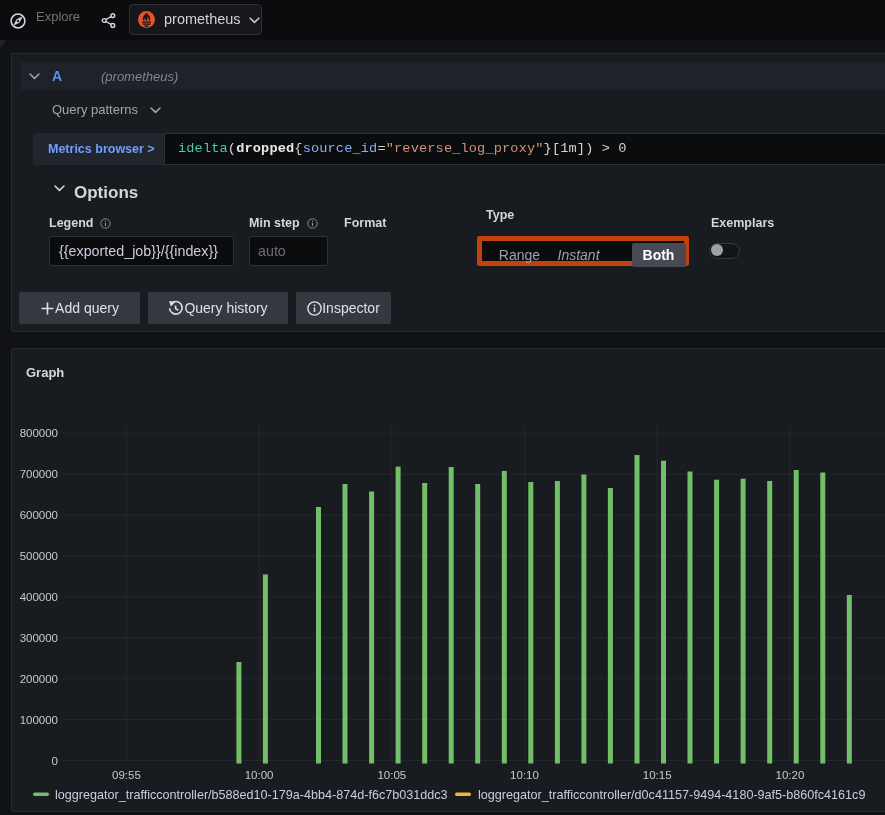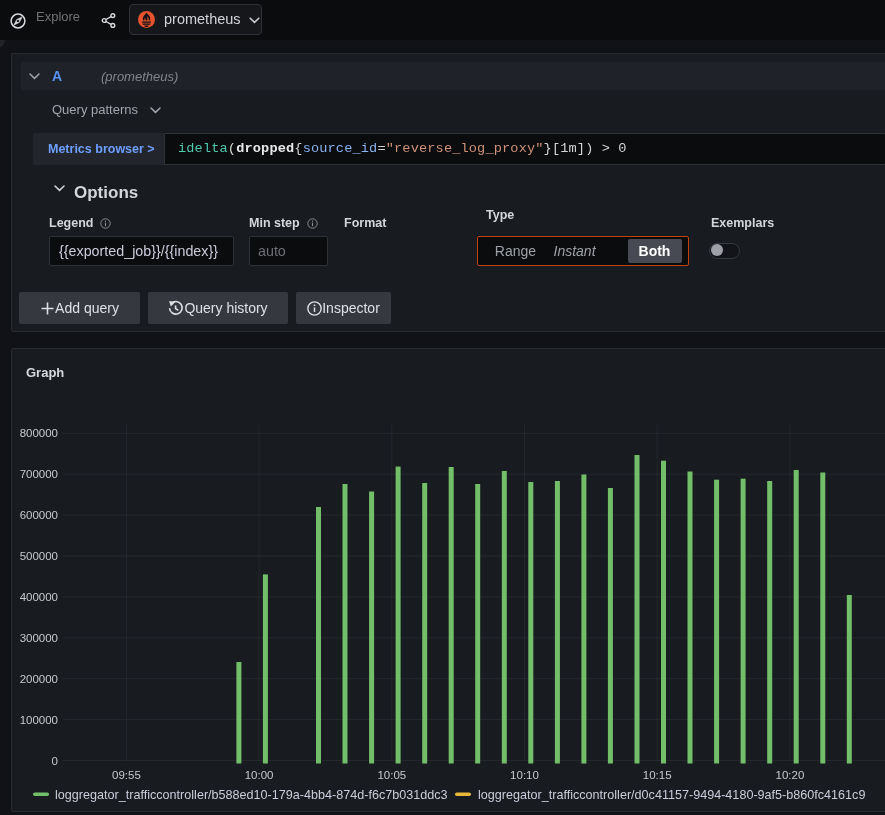--- a/index.html
+++ b/index.html
@@ -98,21 +98,21 @@
   <div class="abs lbl" style="left:466px;top:154px;margin-left:8px;">Type</div>
   <div class="abs lbl" style="left:699px;top:162px;">Exemplars</div>
 
   <div class="abs input" style="left:37px;top:182px;width:185px;height:30px;">
     <div class="abs" style="left:9px;top:6px;">{{exported_job}}/{{index}}</div>
   </div>
   <div class="abs input" style="left:237px;top:182px;width:79px;height:30px;">
     <div class="abs" style="left:8px;top:6px;color:#6c6e75;">auto</div>
   </div>
 
-  <div class="abs" style="left:464.5px;top:182px;width:212px;height:30px;background:#0b0c0e;border:1px solid #c2410c;border-radius:2px;">
+  <div class="abs" style="left:464.5px;top:182px;width:212px;height:30px;background:#0b0c0e;border:5px solid #c2410c;border-radius:2px;">
     <div class="abs" style="left:150px;top:2px;width:54px;height:24px;background:#474a52;border-radius:2px;"></div>
     <div class="abs" style="left:0;top:0;width:76px;text-align:center;line-height:28px;font-size:14px;color:#9da0a6;">Range</div>
     <div class="abs" style="left:76px;top:0;width:66px;line-height:28px;font-size:14px;color:#9da0a6;font-style:italic;">Instant</div>
     <div class="abs" style="left:150px;top:0;width:54px;text-align:center;line-height:28px;font-size:14px;color:#fff;font-weight:700;">Both</div>
   </div>
 
   <div class="abs" style="left:696.5px;top:188.5px;width:31.5px;height:16px;border-radius:8px;background:#131419;border:1.5px solid #36383e;">
     <div class="abs" style="left:1.5px;top:0.5px;width:12px;height:12px;border-radius:50%;background:#9fa1a8;"></div>
   </div>
 

